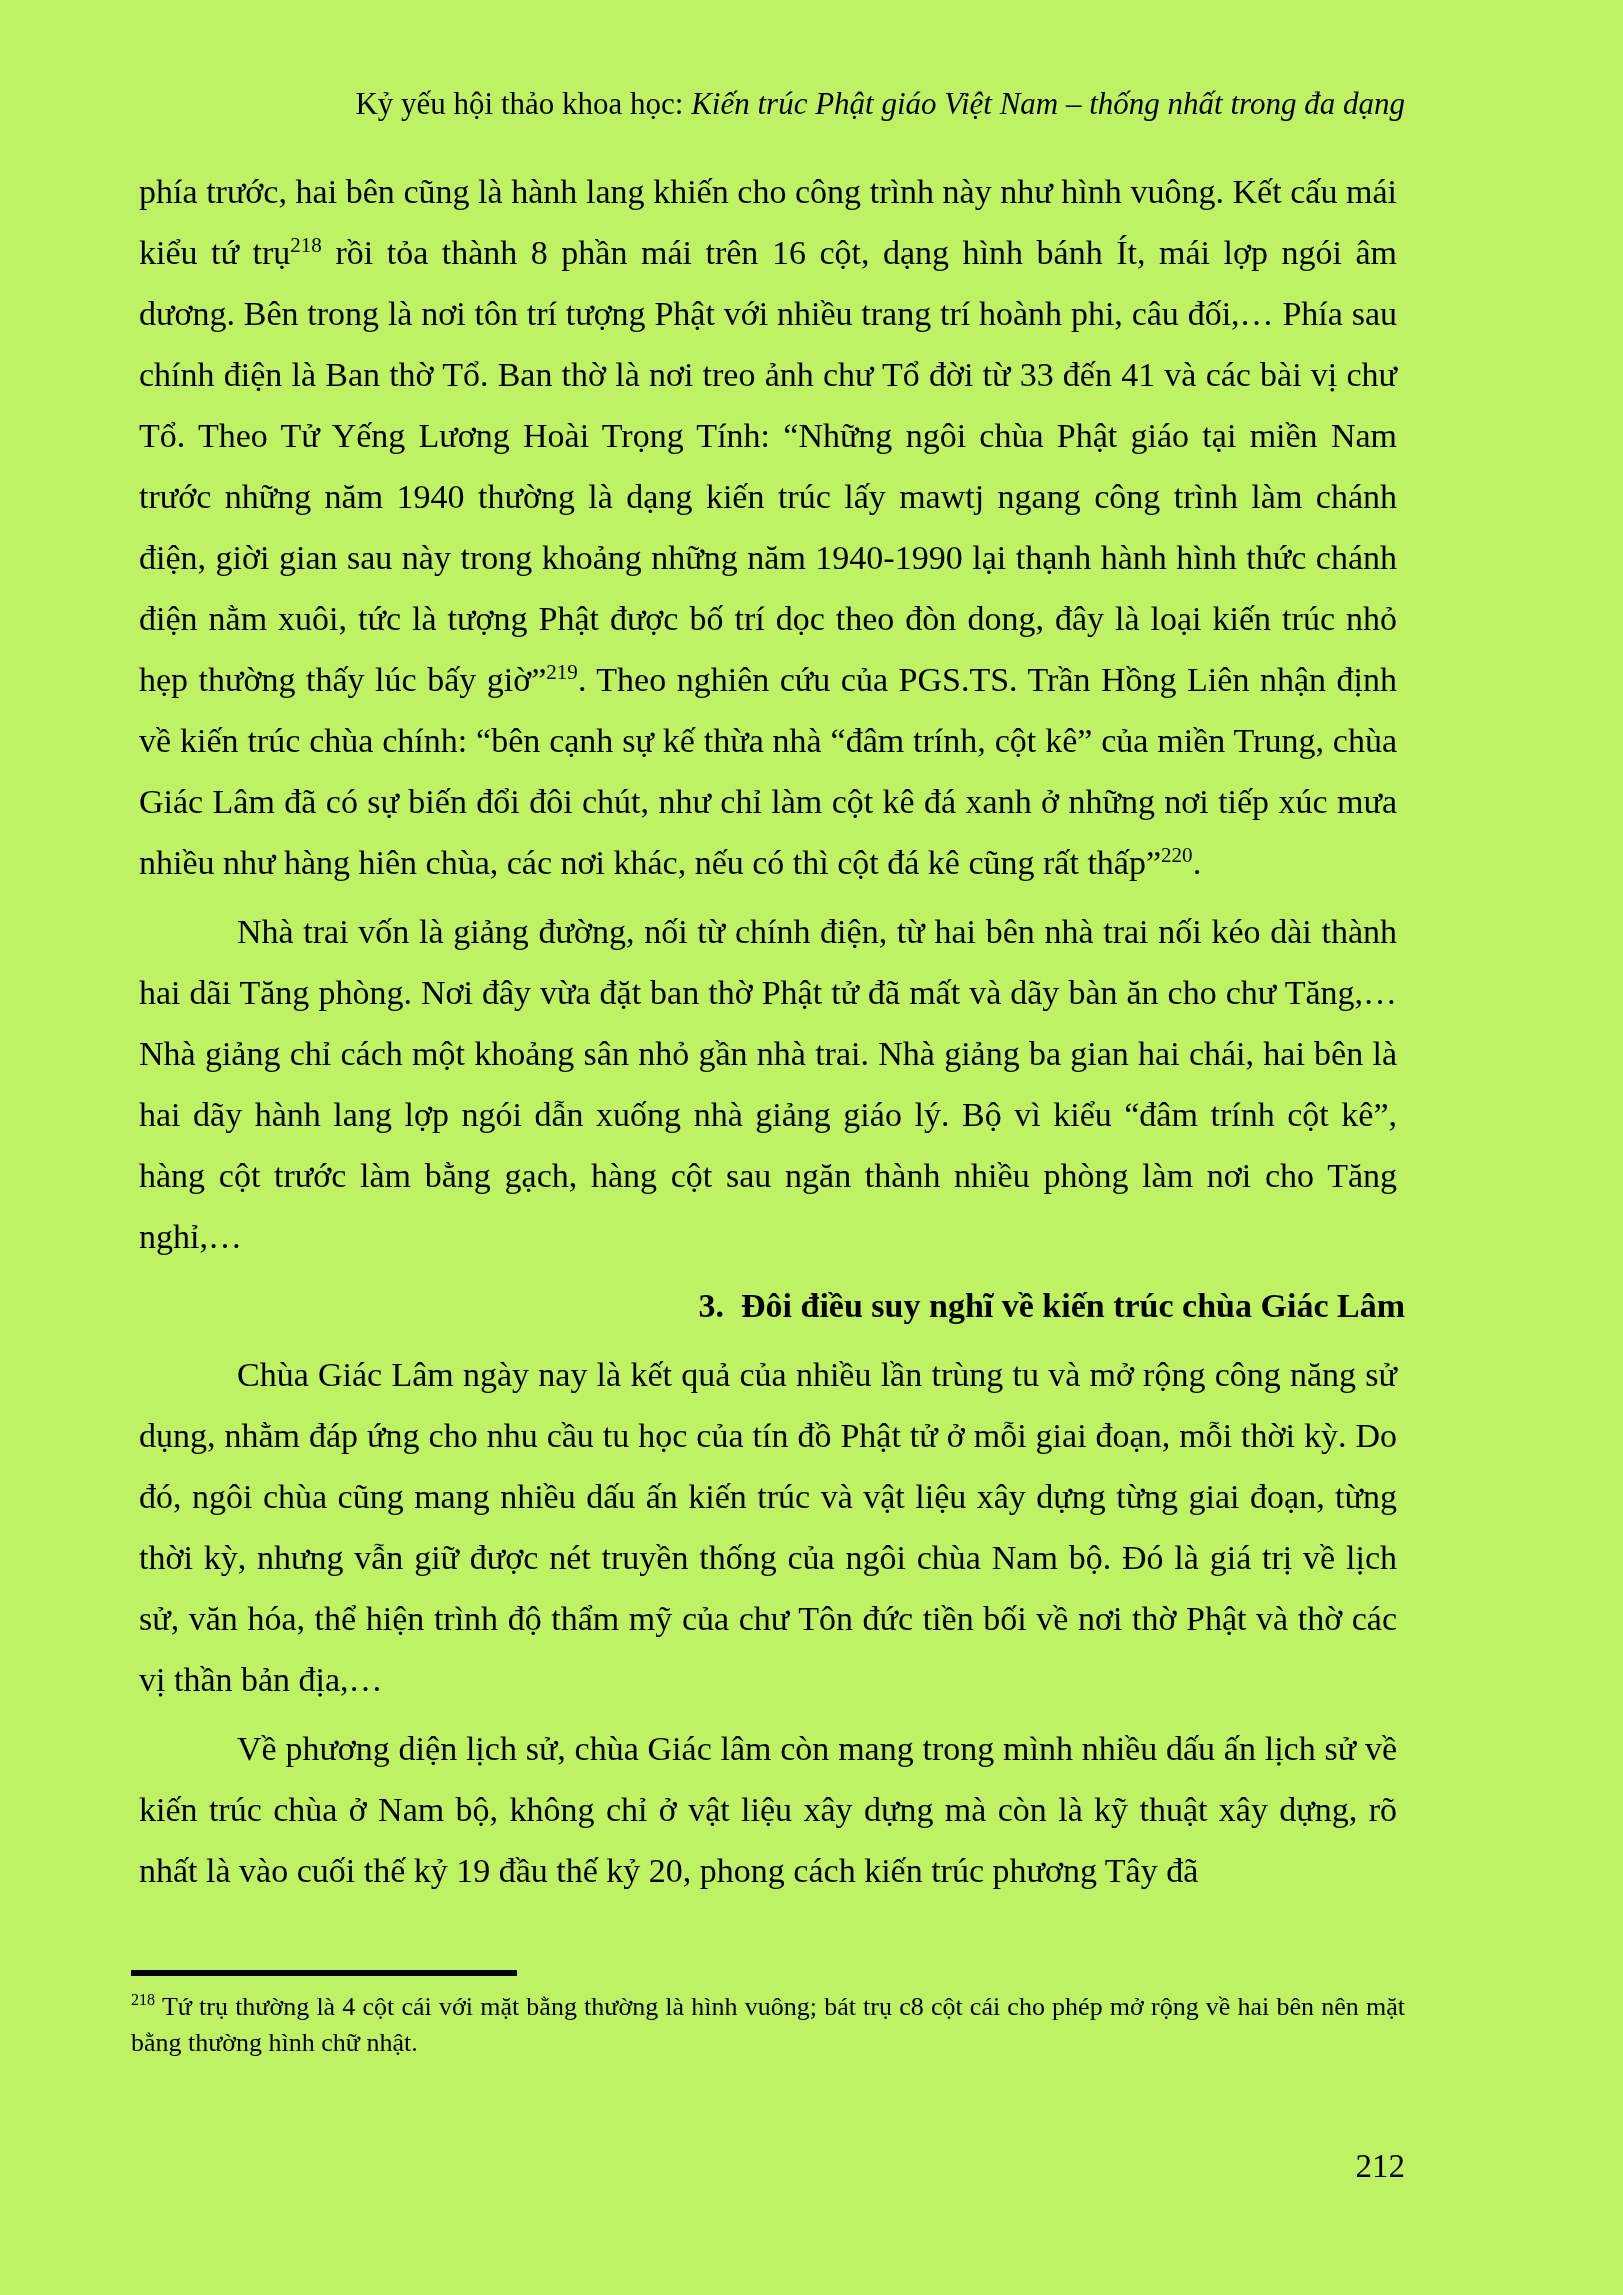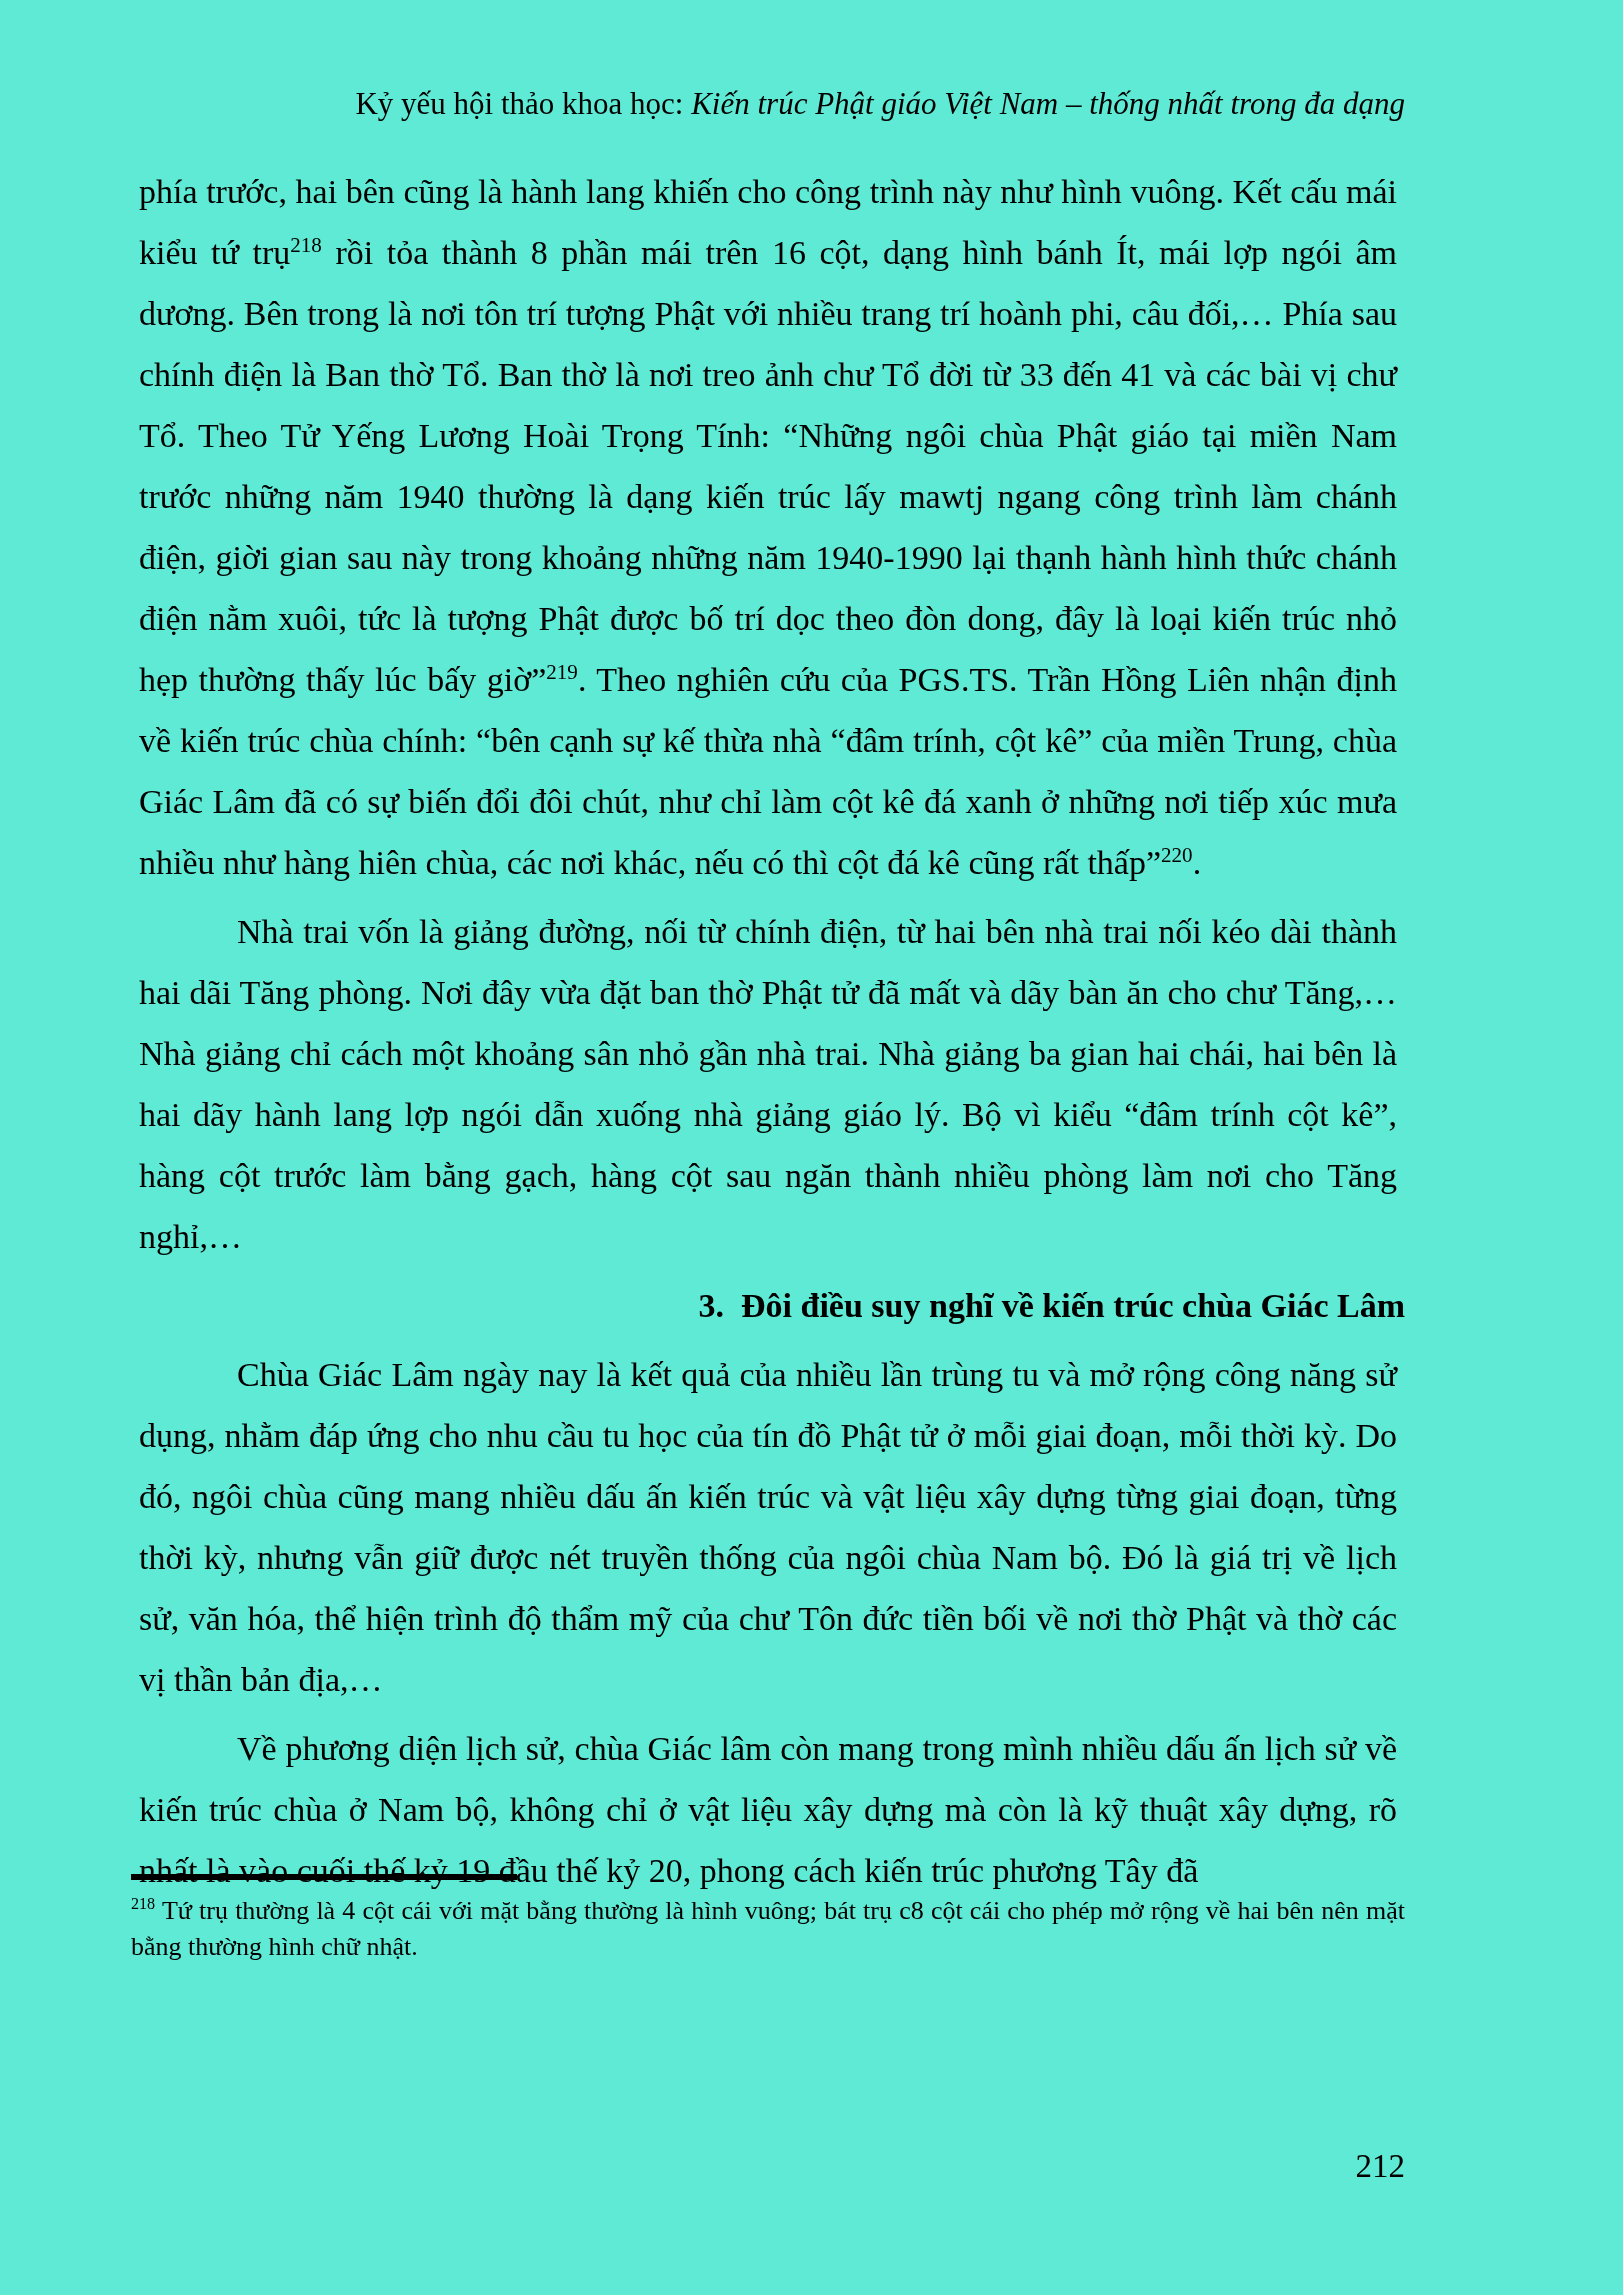--- a/index.html
+++ b/index.html
@@ -1,20 +1,20 @@
 <!DOCTYPE html>
 <html style="font-size:10.5px"><head>
 <meta charset="utf-8">
 <style>
   html, body { margin: 0; padding: 0; background: #ffffff; }
   .page {
     position: relative;
     width: 1623px;
     height: 2295px;
-    background: #5eead4;
+    background: #bef264;
     color: #000000;
     font-family: "Liberation Serif", "DejaVu Serif", serif;
     overflow: hidden;
   }
   .content {
     position: absolute;
     left: 131px;
     top: 84px;
     width: 1274px;
   }
@@ -43,21 +43,21 @@
     white-space: pre-wrap;
   }
   sup {
     font-size: 0.62em;
     line-height: 0;
     vertical-align: super;
   }
   .footnote-area {
     position: absolute;
     left: 131px;
-    top: 1874px;
+    top: 1970px;
     width: 1274px;
     font-size: 26px;
     line-height: 36px;
   }
   .footnote-rule {
     width: 386px;
     height: 5.9px;
     background: #000000;
     margin-bottom: 13px;
   }

